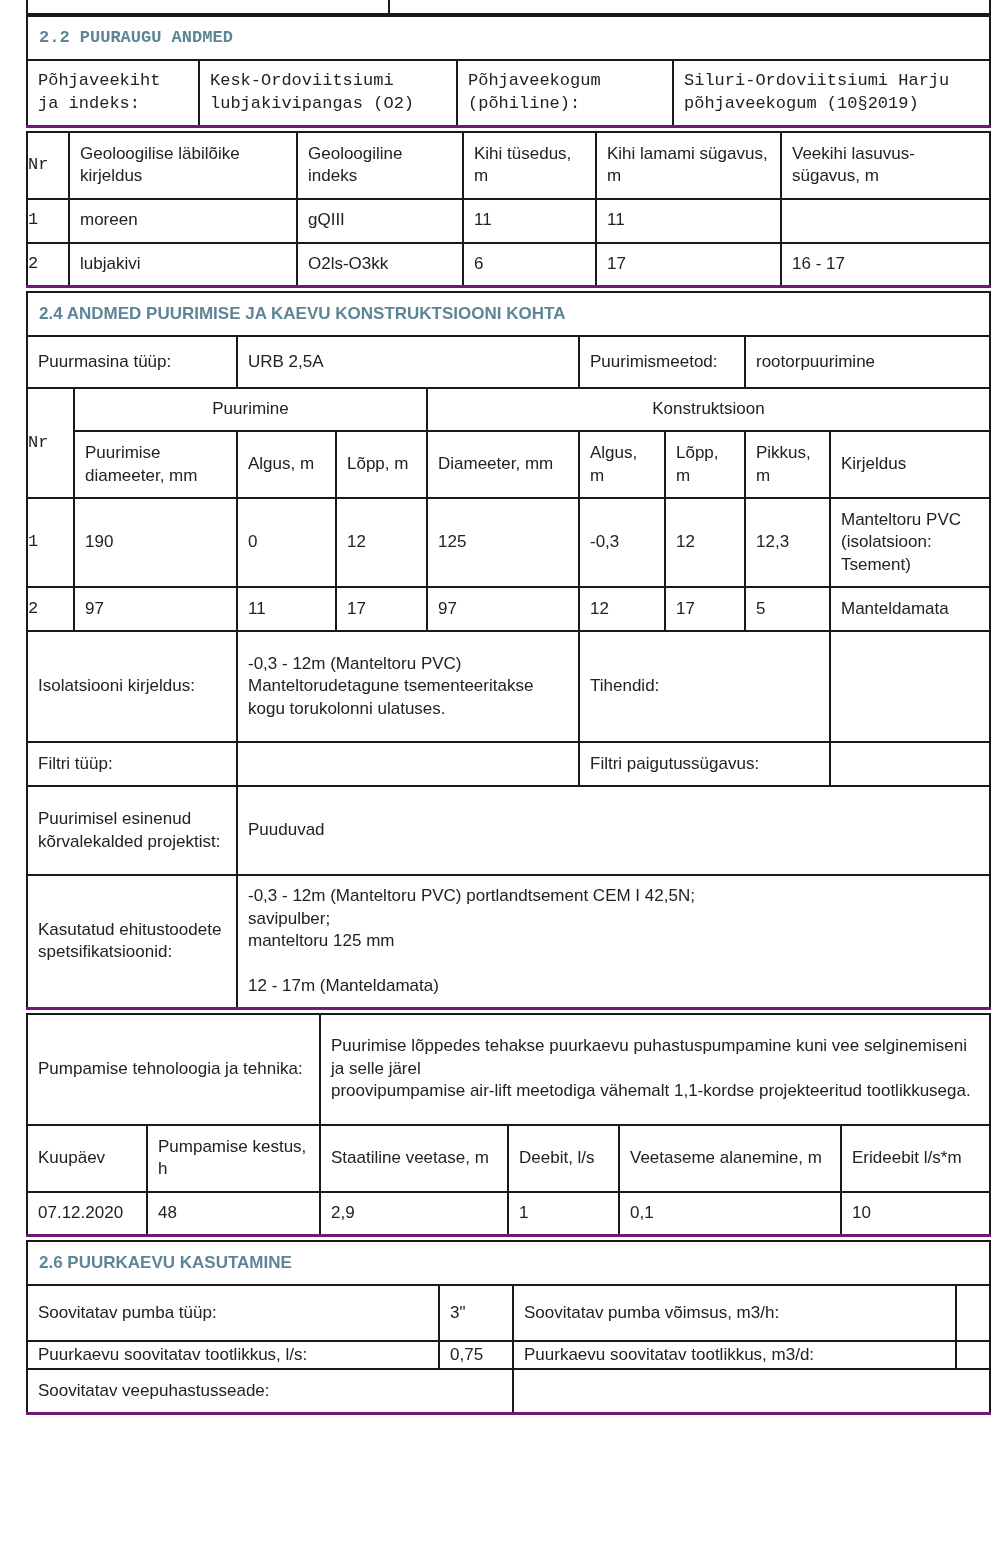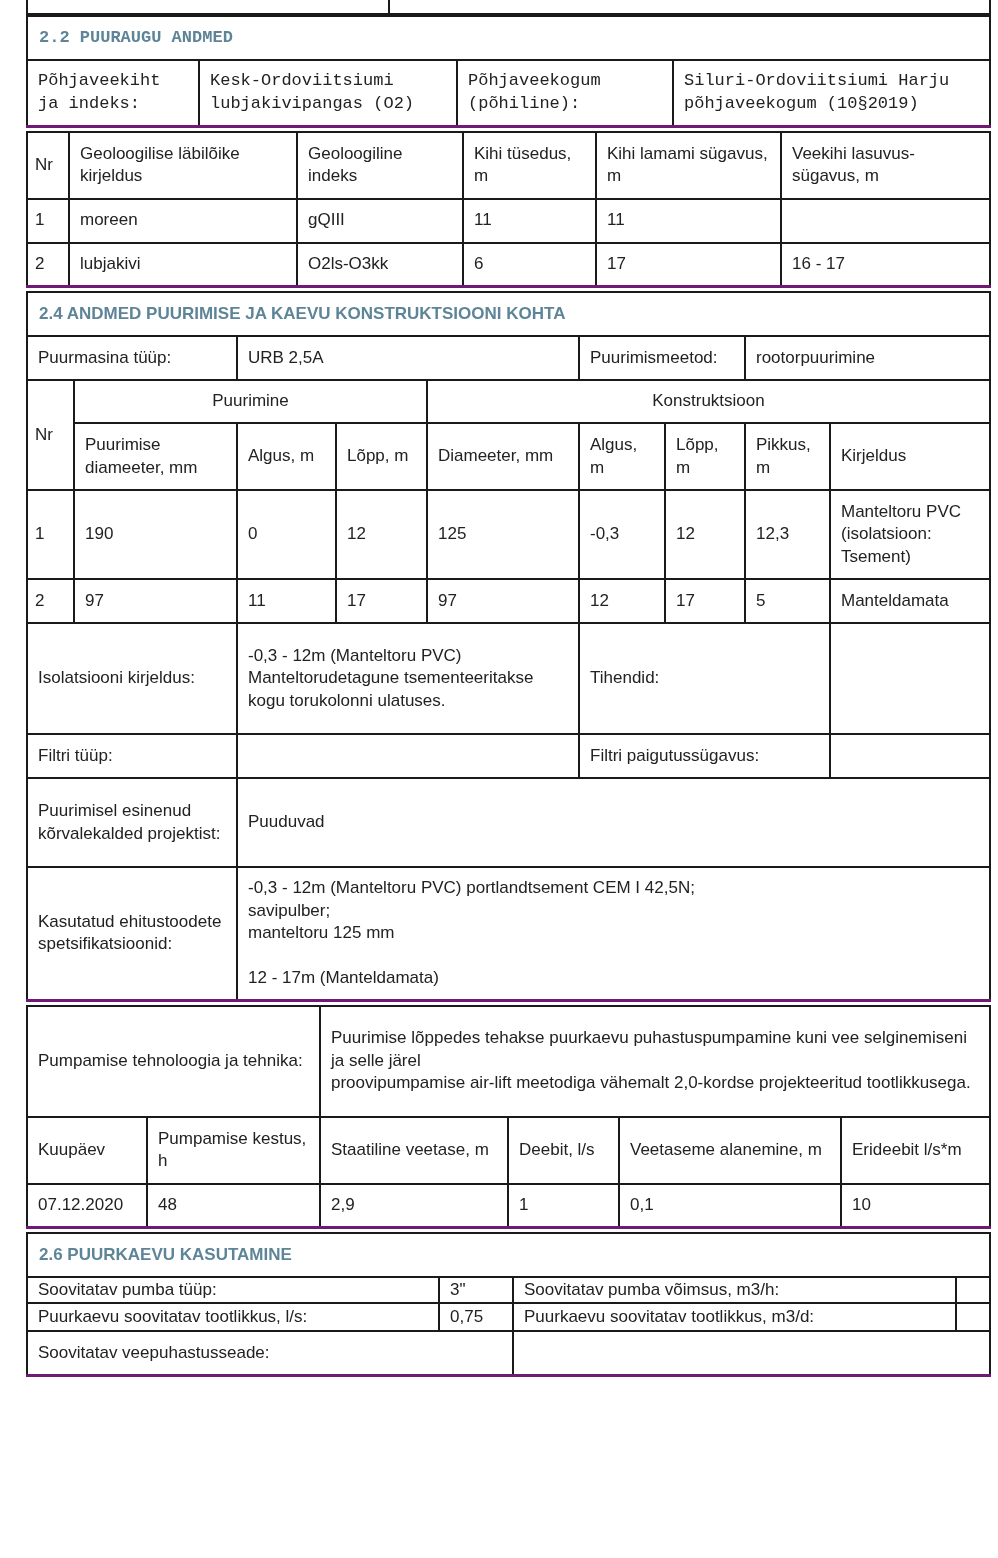--- a/index.html
+++ b/index.html
@@ -4,21 +4,21 @@
 <style>
   * { box-sizing: border-box; margin: 0; padding: 0; }
   html, body { width: 998px; height: 1558px; background: #ffffff; overflow: hidden; }
   body { font-family: "Liberation Sans", "DejaVu Sans", sans-serif; color: #222222; font-size: 17px; position: relative; }
   .doc { position: absolute; left: 26px; top: 0; width: 963px; }
   table { border-collapse: collapse; width: 963px; table-layout: fixed; }
   td, th { border: 2px solid #1a1a1a; padding: 0 10px; vertical-align: middle; text-align: left; font-weight: normal; line-height: 22.5px; font-size: 17px; color: #222222; }
   .sec { margin-top: 3px; }
   .sec-head td { color: #5e8597; font-weight: bold; font-size: 17px; height: 44px; padding-left: 11px; }
   .center { text-align: center; }
-  .nr { padding: 0 7px; }
+  .nr { padding: 0 0; font-family: Liberation Mono, monospace; }
   .top-partial td { height: 14px; border-top: none; }
   .thick-bottom { border-bottom: 3px solid #701a75; }
   .pre { white-space: pre-line; }
 </style>
 </head>
 <body>
 
 <div class="doc">
 
   <table>
@@ -100,21 +100,21 @@
       <col style="width:152px">
       <col style="width:86px">
       <col style="width:80px">
       <col style="width:85px">
       <col style="width:160px">
     </colgroup>
     <tbody>
         <tr class="sec-head">
       <td colspan="9">2.4 ANDMED PUURIMISE JA KAEVU KONSTRUKTSIOONI KOHTA</td>
     </tr>
-    <tr style="height:44px;">
+    <tr style="height:52px;">
       <td colspan="2">Puurmasina tüüp:</td>
       <td colspan="3" style="position:relative;">URB 2,5A</td>
       <td colspan="2">Puurimismeetod:</td>
       <td colspan="2">rootorpuurimine</td>
     </tr>
     <tr style="height:43px;">
       <th rowspan="2" class="nr">Nr</th>
       <th colspan="3" class="center">Puurimine</th>
       <th colspan="5" class="center">Konstruktsioon</th>
     </tr>
@@ -184,21 +184,21 @@
         <col style="width:173px">
         <col style="width:188px">
         <col style="width:111px">
         <col style="width:222px">
         <col style="width:149px">
     </colgroup>
     <tbody>
     <tr style="height:111px;">
       <td colspan="2">Pumpamise tehnoloogia ja tehnika:</td>
       <td colspan="4" class="pre">Puurimise lõppedes tehakse puurkaevu puhastuspumpamine kuni vee selginemiseni ja selle järel
-proovipumpamise air-lift meetodiga vähemalt 2,0-kordse projekteeritud tootlikkusega.</td>
+proovipumpamise air-lift meetodiga vähemalt 1,1-kordse projekteeritud tootlikkusega.</td>
     </tr>
     <tr style="height:67px;">
       <th>Kuupäev</th>
       <th>Pumpamise kestus, h</th>
       <th>Staatiline veetase, m</th>
       <th>Deebit, l/s</th>
       <th>Veetaseme alanemine, m</th>
       <th>Erideebit l/s*m</th>
     </tr>
     <tr style="height:44px;">
@@ -216,21 +216,21 @@
     <colgroup>
       <col style="width:412px">
         <col style="width:74px">
         <col style="width:443px">
         <col style="width:34px">
     </colgroup>
     <tbody>
         <tr class="sec-head">
       <td colspan="4">2.6 PUURKAEVU KASUTAMINE</td>
     </tr>
-    <tr style="height:26px;">
+    <tr style="height:56px;">
       <td>Soovitatav pumba tüüp:</td>
       <td>3"</td>
       <td>Soovitatav pumba võimsus, m3/h:</td>
       <td></td>
     </tr>
     <tr style="height:28px;">
       <td>Puurkaevu soovitatav tootlikkus, l/s:</td>
       <td>0,75</td>
       <td>Puurkaevu soovitatav tootlikkus, m3/d:</td>
       <td></td>

